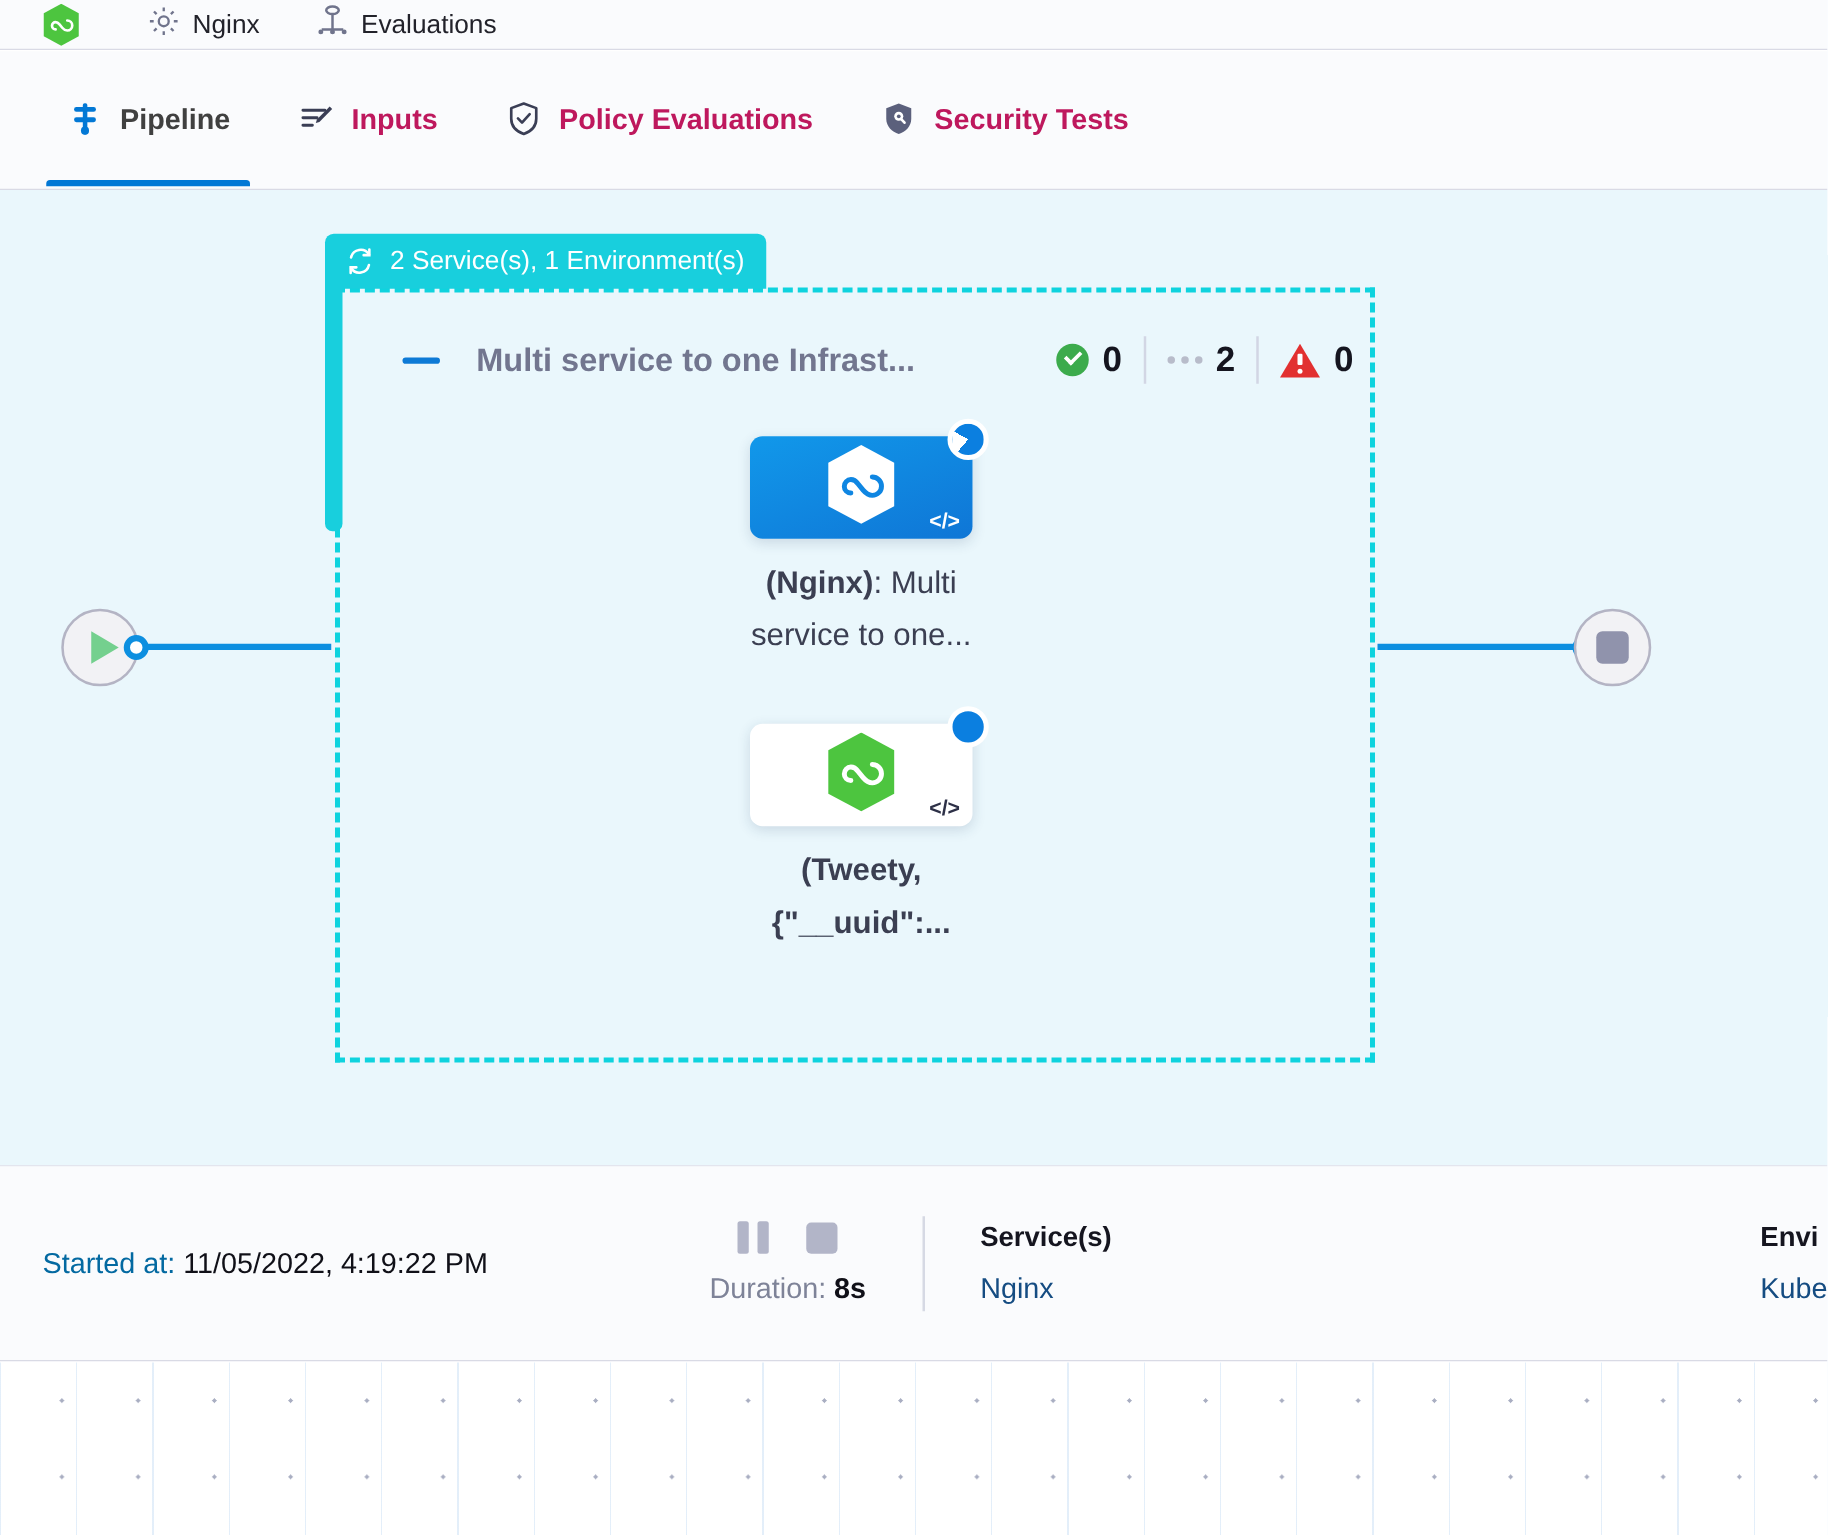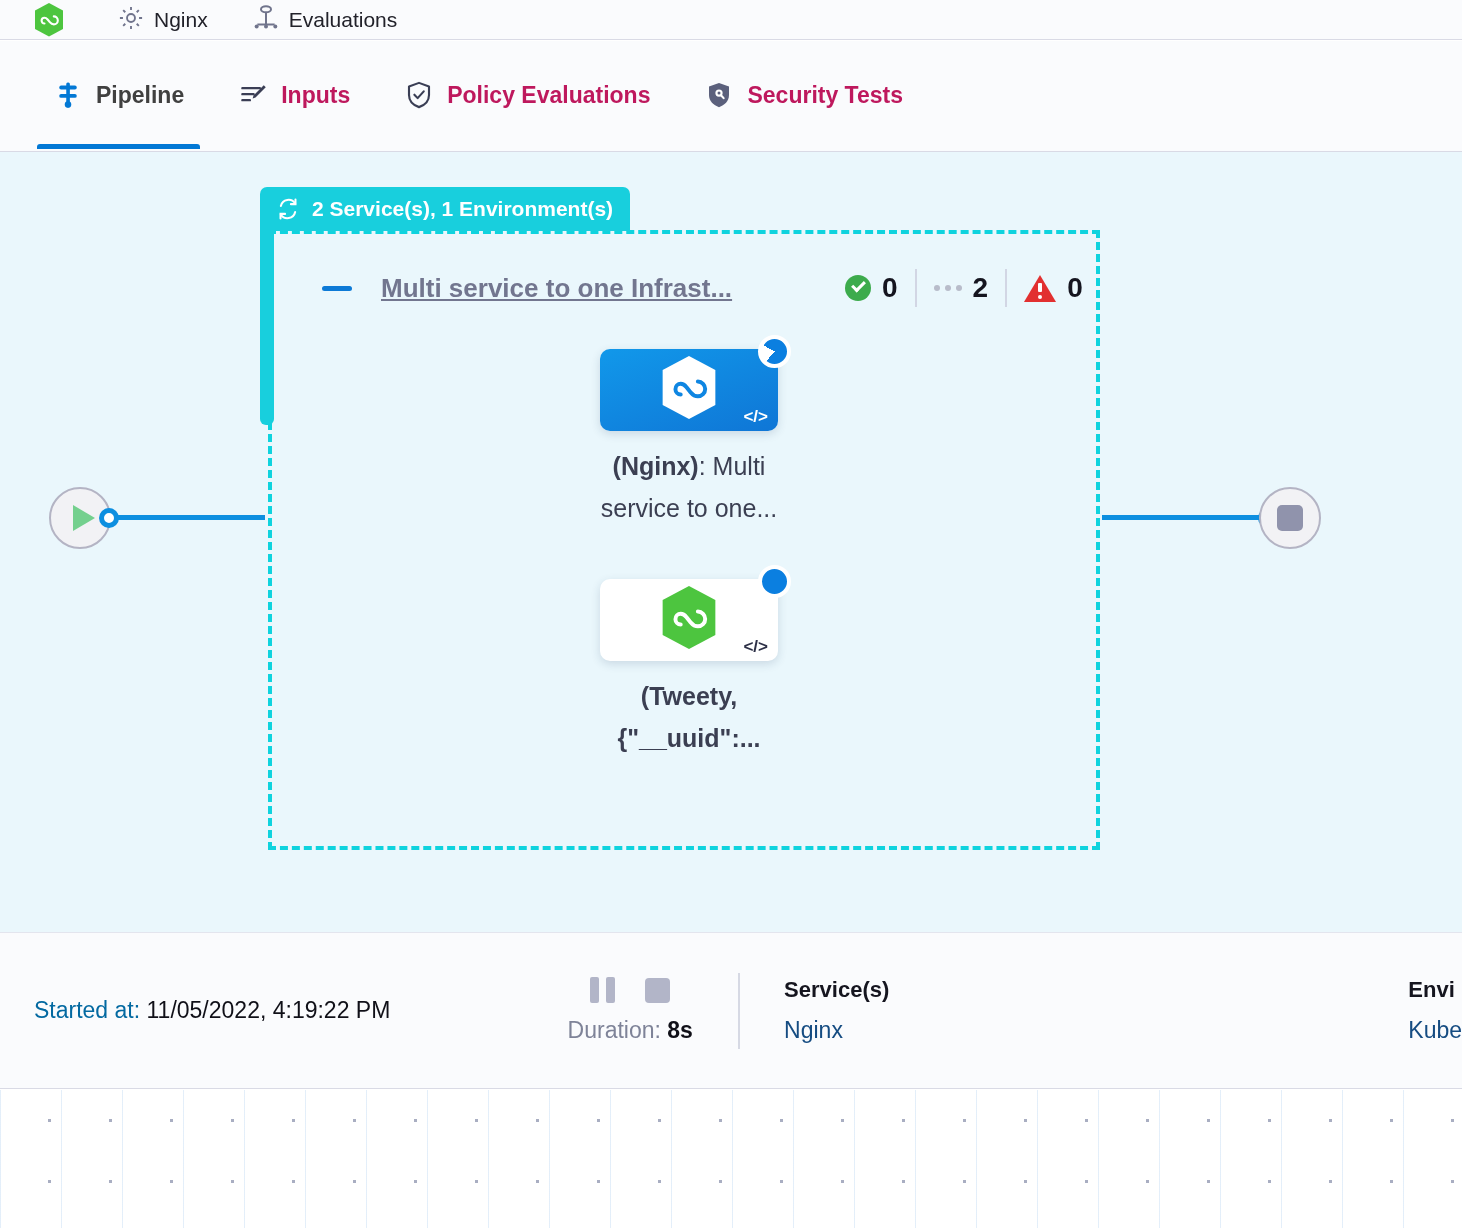--- a/index.html
+++ b/index.html
@@ -85,21 +85,21 @@
 
   
   .group-badge {
     position: absolute;
     background: #18cfdd;
     border-radius: 7px 7px 0 0;
     height: 44px;
     display: flex; align-items: center; gap: 11px;
     padding: 0 17px 0 15px;
     color: #ffffff;
-    font-size: 21px; font-weight: 700;
+    font-size: 21px; font-weight: 400;
     white-space: nowrap;
     z-index: 4;
   }
   .group-railbar {
     position: absolute;
     background: #18cfdd;
     border-radius: 0 0 6px 6px;
     z-index: 3;
   }
   .group-box {
@@ -112,21 +112,20 @@
   .stage-header {
     position: absolute;
     display: flex; align-items: center;
     z-index: 5;
   }
   .collapse-dash { width: 30px; height: 5px; background: #0d7ad6; border-radius: 3px; }
   .stage-title {
     margin-left: 29px;
     font-size: 26px; font-weight: 700; color: #72768f;
     white-space: nowrap;
-    text-decoration: underline;
   }
   .stage-counts {
     position: absolute;
     display: flex; align-items: center;
     z-index: 5;
     font-size: 28px; font-weight: 700; color: #15151f;
   }
   .count-grp { display: flex; align-items: center; gap: 11px; padding: 0 17px; }
   .count-grp:first-child { padding-left: 0; }
   .count-sep { width: 2px; height: 38px; background: #d2d6e4; }

